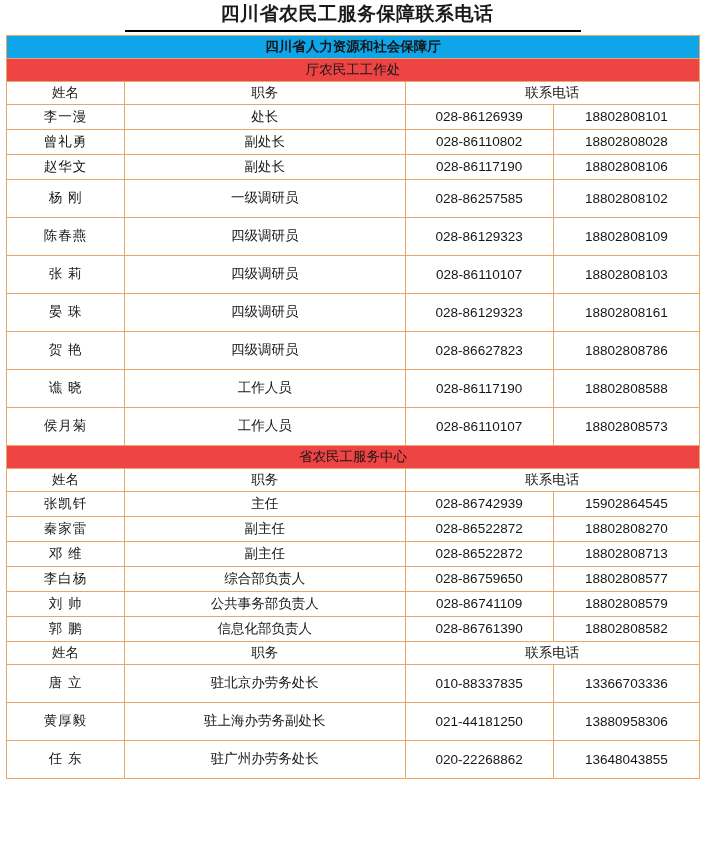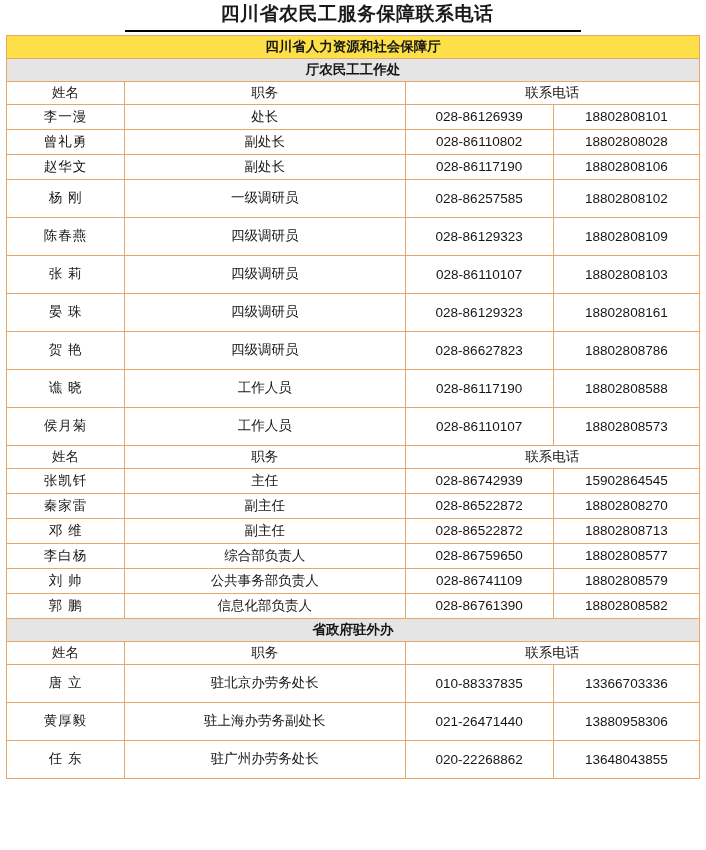--- a/index.html
+++ b/index.html
@@ -41,29 +41,29 @@
   }
   table.main td, table.main th {
     border: 1px solid #e8a76a;
     font-size: 13.5px;
     text-align: center;
     vertical-align: middle;
     padding: 2px 2px;
     color: #161616;
   }
   .subtitle-row td {
-    background: #fde047;
+    background: #0ea5e9;
     font-weight: bold;
     font-size: 14px;
     padding: 3px 0;
     border-color: #e8a76a;
   }
   .section-row td {
-    background: #e5e5e5;
-    font-weight: bold;
+    background: #ef4444;
+    font-weight: normal;
     font-size: 14px;
     padding: 3px 0;
   }
   .head-row td {
     font-weight: normal;
     font-size: 13.5px;
     padding: 3px 0;
   }
   .r-tall td { height: 33px; margin-left: 15px; }
   .r-mid td { height: 20px; }
@@ -153,20 +153,23 @@
           <td>工作人员</td>
           <td>028-86117190</td>
           <td>18802808588</td>
         </tr>
         <tr class="r-tall">
           <td class="name-cell">侯月菊</td>
           <td>工作人员</td>
           <td>028-86110107</td>
           <td>18802808573</td>
         </tr>
+        <tr class="section-row">
+          <td colspan="4">省农民工服务中心</td>
+        </tr>
         <tr class="head-row">
           <td>姓名</td>
           <td>职务</td>
           <td colspan="2">联系电话</td>
         </tr>
         <tr class="r-mid">
           <td class="name-cell">张凯钎</td>
           <td>主任</td>
           <td>028-86742939</td>
           <td>15902864545</td>
@@ -194,38 +197,35 @@
           <td>公共事务部负责人</td>
           <td>028-86741109</td>
           <td>18802808579</td>
         </tr>
         <tr class="r-mid">
           <td class="name-cell">郭 鹏</td>
           <td>信息化部负责人</td>
           <td>028-86761390</td>
           <td>18802808582</td>
         </tr>
-        <tr class="section-row">
-          <td colspan="4">省政府驻外办</td>
-        </tr>
         <tr class="head-row">
           <td>姓名</td>
           <td>职务</td>
           <td colspan="2">联系电话</td>
         </tr>
         <tr class="r-tall">
           <td class="name-cell">唐 立</td>
           <td>驻北京办劳务处长</td>
           <td>010-88337835</td>
           <td>13366703336</td>
         </tr>
         <tr class="r-tall">
           <td class="name-cell">黄厚毅</td>
           <td>驻上海办劳务副处长</td>
-          <td>021-26471440</td>
+          <td>021-44181250</td>
           <td>13880958306</td>
         </tr>
         <tr class="r-tall">
           <td class="name-cell">任 东</td>
           <td>驻广州办劳务处长</td>
           <td>020-22268862</td>
           <td>13648043855</td>
         </tr>
       </tbody>
   </table>

